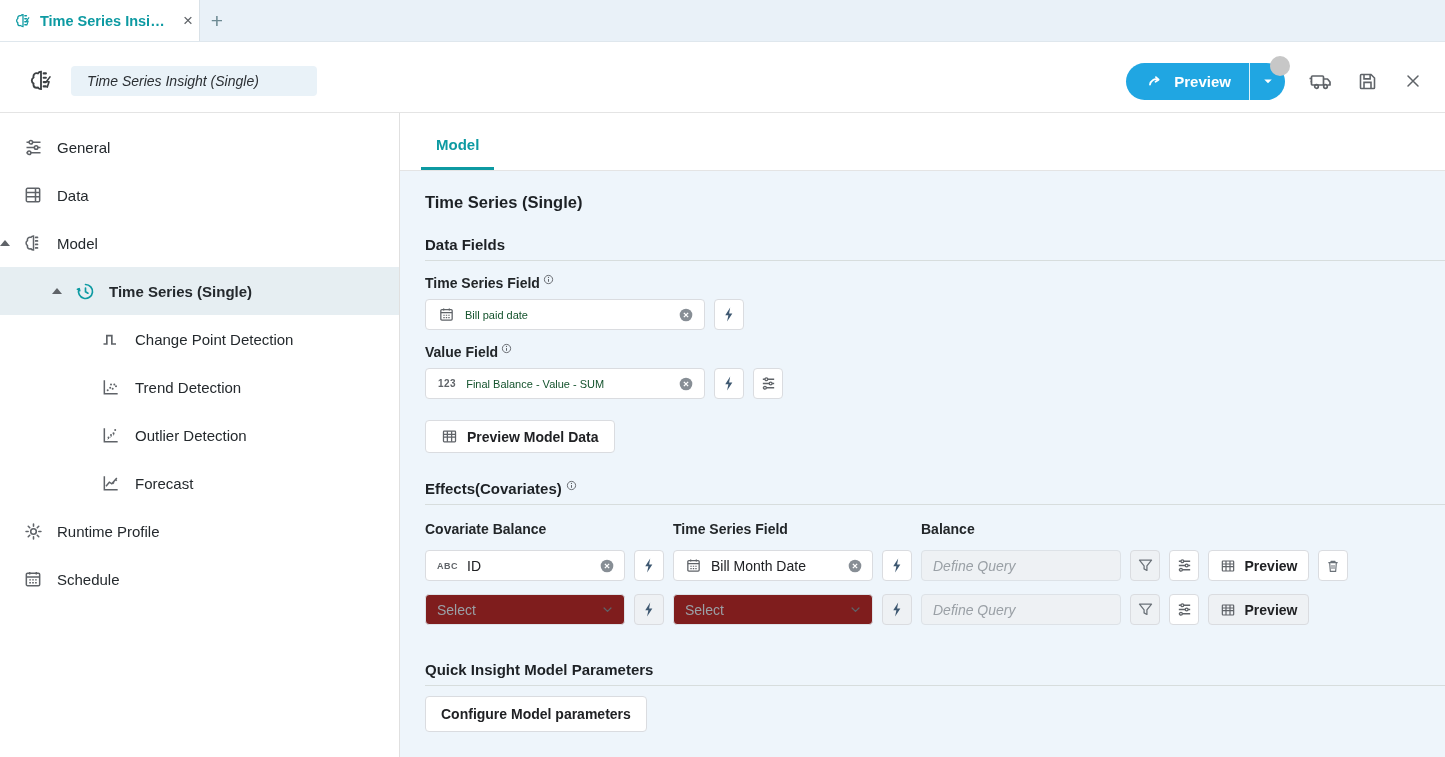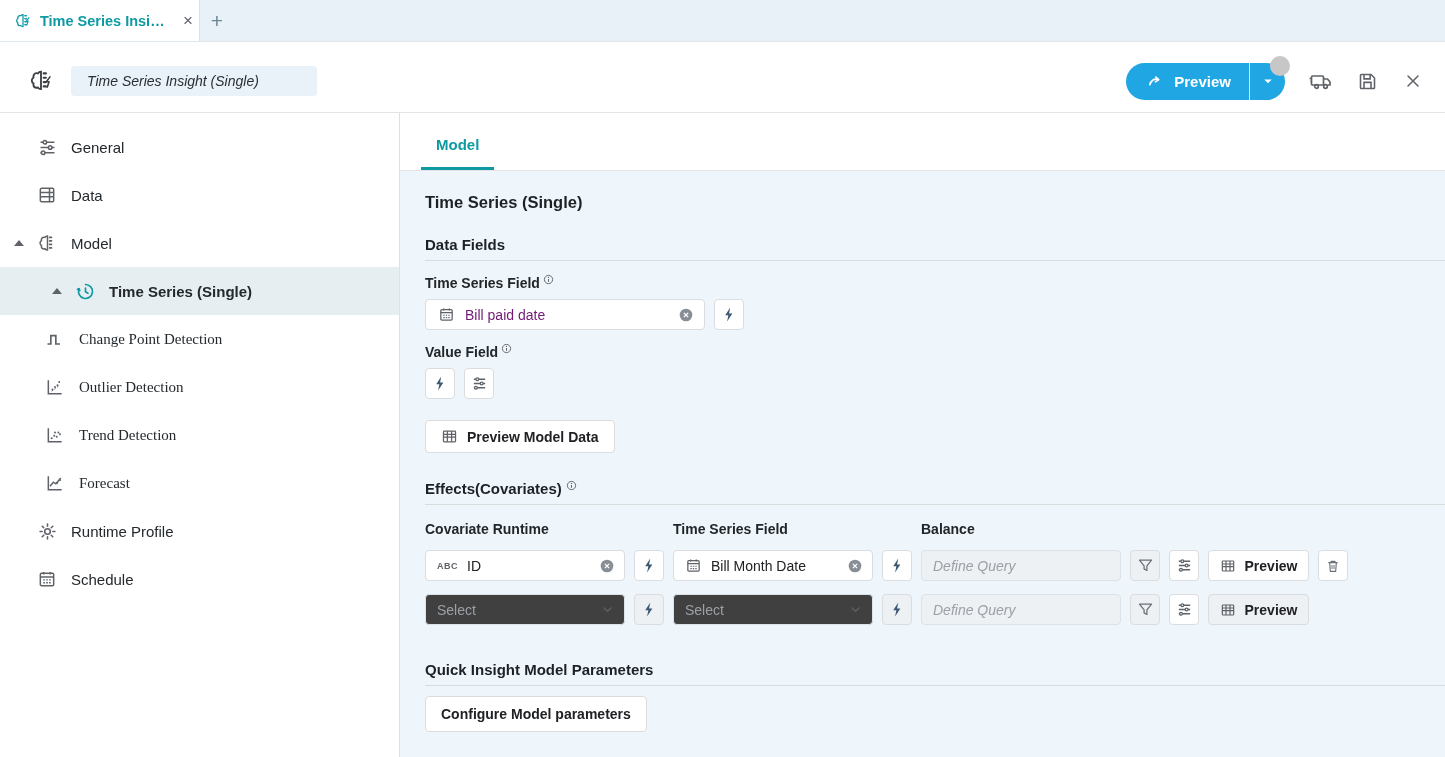--- a/index.html
+++ b/index.html
@@ -27,58 +27,58 @@
   
   .app-body { display:flex; height:644px; }
 
   
   .sidebar { width:400px; min-width:400px; background:#fff; border-right:1px solid #e0e0e0; padding-top:10px; }
   .nav-item { height:48px; display:flex; align-items:center; font-size:15px; font-weight:500; color:#24292d; cursor:pointer; }
   .nav-item .caret { width:22px; display:flex; justify-content:flex-start; }
   .caret-up { width:0; height:0; border-left:5px solid transparent; border-right:5px solid transparent; border-bottom:6px solid #5f6368; }
   .caret.hidden-caret { visibility:hidden; }
   .nav-icon { width:22px; height:22px; display:flex; align-items:center; justify-content:center; color:#5f6368; margin-right:13px; }
-  .lvl0 { padding-left:14px; }
+  .lvl0 { padding-left:0; }
   .lvl1 { padding-left:52px; }
-  .lvl2 { padding-left:44px;font-family:Liberation Serif, serif; }
+  .lvl2 { padding-left:100px; }
   .nav-item.selected { background:#e6eef2; }
   .nav-icon.teal { color:#0d9aa2; }
 
   
   .main { flex:1; display:flex; flex-direction:column; position:relative; }
   .model-tabrow { height:58px; background:#fff; border-bottom:1px solid #e4e4e4; display:flex; align-items:flex-end; padding-left:21px; }
   .model-tab { color:#0d9aa2; font-weight:700; font-size:15px; padding:0 15px 14px 15px; border-bottom:3px solid #0d9aa2; cursor:pointer; }
   .panel { flex:1; background:#eef5fb; padding:17px 24px 0 25px; overflow:hidden; }
   .panel-inner { width:1396px; }
 
   .page-title { font-size:16.5px; font-weight:700; margin:5px 0 0 0; color:#1d2125; }
   .section-head { font-size:15px; font-weight:700; color:#1d2125; display:flex; align-items:flex-start; gap:4px; }
   .section-rule { border:none; border-top:1px solid #d7dddd; margin:7px 0 0 0; }
 
   .field-label { font-size:14px; font-weight:700; color:#222629; display:inline-flex; align-items:flex-start; gap:3px; }
   .info-ic { color:#5f6368; margin-top:-3px; }
 
   .chip-row { display:flex; align-items:center; gap:9px; margin-top:7px; }
   .field-chip { width:280px; height:31px; background:#fff; border:1px solid #dadce0; border-radius:4px; display:flex; align-items:center; padding:0 10px 0 12px; gap:10px; }
-  .field-chip .chip-text { font-size:14px; color:#701a75; flex:1; white-space:nowrap; }
+  .field-chip .chip-text { font-size:11px; color:#14532d; flex:1; white-space:nowrap; }
   .type-glyph { font-size:9px; font-weight:700; color:#5f6368; letter-spacing:.5px; }
   .clear-btn { display:flex; cursor:pointer; color:#878e95; }
   .sq-btn { width:30px; height:31px; background:#fff; border:1px solid #dadce0; border-radius:4px; display:flex; align-items:center; justify-content:center; cursor:pointer; color:#3e5871; }
   .sq-btn.gray { background:#eef1f4; }
   .sq-btn .funnel { color:#6a7178; }
 
   .wide-btn { height:33px; background:#fff; border:1px solid #dadce0; border-radius:4px; display:inline-flex; align-items:center; gap:9px; padding:8px 15px; font-size:14px; font-weight:700; color:#202124; cursor:pointer; font-family:"Liberation Sans",sans-serif; }
   .wide-btn .btn-ic { color:#5f6368; display:flex; }
   .wide-btn.gray { background:#eef1f4; }
 
   .fx-grid { display:grid; grid-template-columns:200px 30px 200px 30px 200px 30px 30px 101px 30px; column-gap:9px; row-gap:13px; align-items:center; margin-top:16px; }
   .fx-head { font-size:14px; font-weight:700; color:#222629; }
   .fx-chip { width:200px; height:31px; background:#fff; border:1px solid #dadce0; border-radius:4px; display:flex; align-items:center; padding:0 9px 0 11px; gap:9px; }
   .fx-chip .chip-text { font-size:14px; flex:1; white-space:nowrap; overflow:hidden; }
-  .fx-chip.disabled, .q-input.disabled { background:#404040; border-color:#dde2e7; }
+  .fx-chip.disabled, .q-input.disabled { background:#7f1d1d; border-color:#dde2e7; }
   .fx-chip .ph { color:#9aa0a6; font-size:14px; flex:1; }
   .q-input { width:200px; height:31px; border:1px solid #dde2e7; border-radius:4px; background:#eef1f4; display:flex; align-items:center; padding:0 11px; }
   .q-input .ph-italic { font-style:italic; color:#9aa0a6; font-size:14px; }
   .chev { color:#5f6368; display:flex; }
 
   .cfg-btn { height:36px; margin-top:10px; }
 </style>
 </head>
 <body>
 
@@ -305,32 +305,32 @@
       <span class="nav-icon">
           <svg width="20" height="20" viewBox="0 0 24 24">
             <use href="#i-step"></use>
           </svg>
         </span>
       <span>Change Point Detection</span>
     </div>
     <div class="nav-item lvl2">
       <span class="nav-icon">
           <svg width="20" height="20" viewBox="0 0 24 24">
+            <use href="#i-trend"></use>
+          </svg>
+        </span>
+      <span>Trend Detection</span>
+    </div>
+    <div class="nav-item lvl2">
+      <span class="nav-icon">
+          <svg width="20" height="20" viewBox="0 0 24 24">
             <use href="#i-outlier"></use>
           </svg>
         </span>
       <span>Outlier Detection</span>
-    </div>
-    <div class="nav-item lvl2">
-      <span class="nav-icon">
-          <svg width="20" height="20" viewBox="0 0 24 24">
-            <use href="#i-trend"></use>
-          </svg>
-        </span>
-      <span>Trend Detection</span>
     </div>
     <div class="nav-item lvl2">
       <span class="nav-icon">
           <svg width="20" height="20" viewBox="0 0 24 24">
             <use href="#i-forecast"></use>
           </svg>
         </span>
       <span>Forecast</span>
     </div>
     <div class="nav-item lvl0">
@@ -403,20 +403,29 @@
         </div>
 
         <div style="margin-top:13px">
           <span class="field-label">
             <span>Value Field</span>
             <span class="info-ic"><svg width="11" height="11" viewBox="0 0 24 24">
                   <use href="#i-info"></use>
                 </svg></span>
           </span>
           <div class="chip-row">
+            <div class="field-chip">
+              <span class="type-glyph" style="font-size:10px">123</span>
+              <span class="chip-text">Final Balance - Value - SUM</span>
+              <span class="clear-btn">
+                  <svg width="16" height="16" viewBox="0 0 24 24">
+                    <use href="#i-clear"></use>
+                  </svg>
+                </span>
+            </div>
             <button class="sq-btn">
                 <svg width="17" height="17" viewBox="0 0 24 24">
                   <use href="#i-bolt"></use>
                 </svg>
               </button>
             <button class="sq-btn">
                 <svg width="17" height="17" viewBox="0 0 24 24" style="color:#5f6368">
                   <use href="#i-sliders"></use>
                 </svg>
               </button>
@@ -436,21 +445,21 @@
         <div class="section-head" style="margin-top:27px">
           <span>Effects(Covariates)</span>
           <span class="info-ic"><svg width="11" height="11" viewBox="0 0 24 24">
                 <use href="#i-info"></use>
               </svg></span>
         </div>
         <hr class="section-rule">
 
         <div class="fx-grid">
 
-          <div class="fx-head" style="grid-column:1 / span 2">Covariate Runtime</div>
+          <div class="fx-head" style="grid-column:1 / span 2">Covariate Balance</div>
           <div class="fx-head" style="grid-column:3 / span 2">Time Series Field</div>
           <div class="fx-head" style="grid-column:5 / span 5">Balance</div>
 
           <div class="fx-chip">
             <span class="type-glyph">ABC</span>
             <span class="chip-text">ID</span>
             <span class="clear-btn">
                 <svg width="16" height="16" viewBox="0 0 24 24">
                   <use href="#i-clear"></use>
                 </svg>

